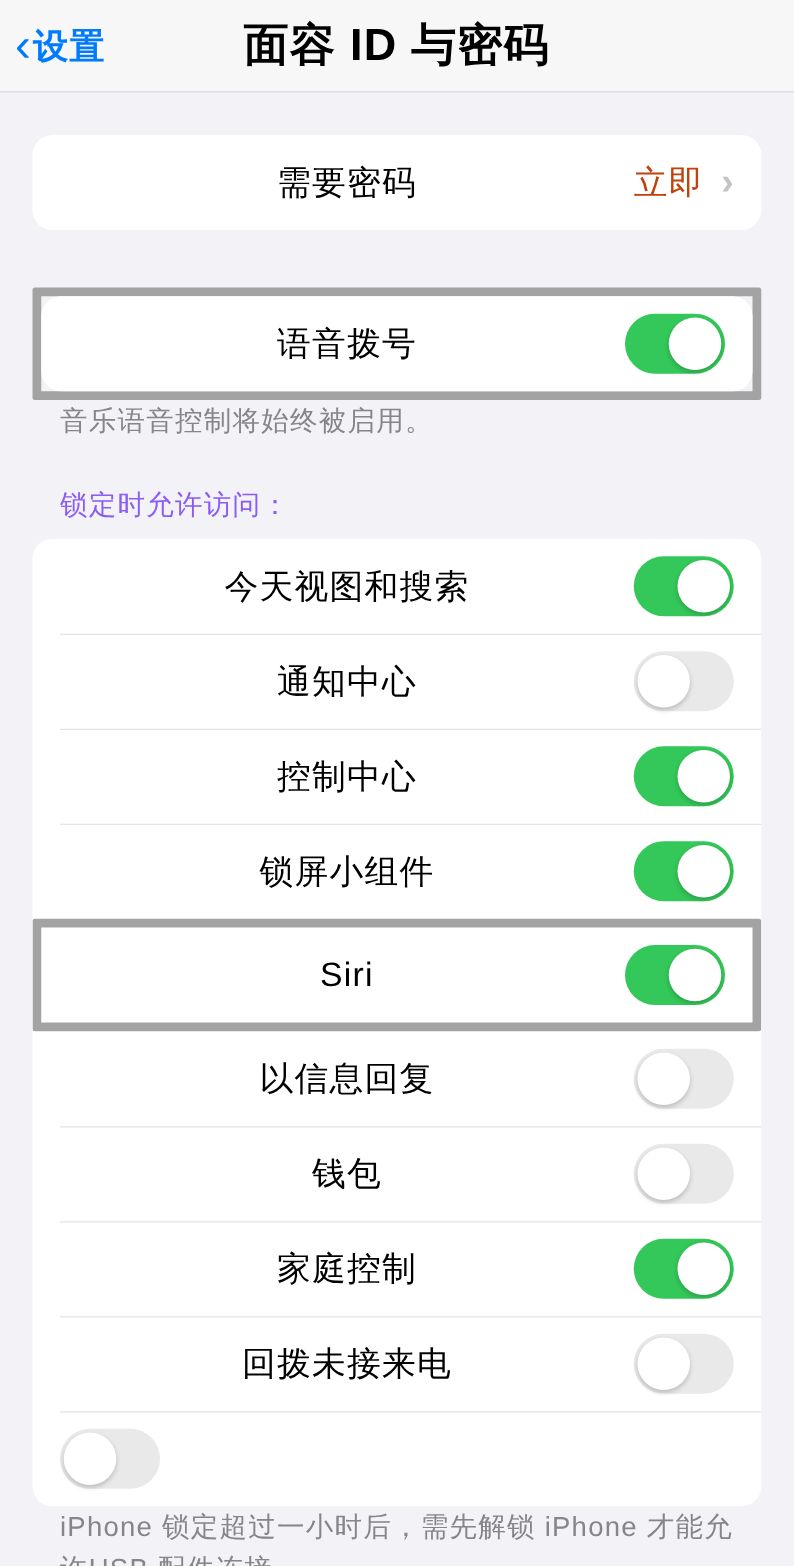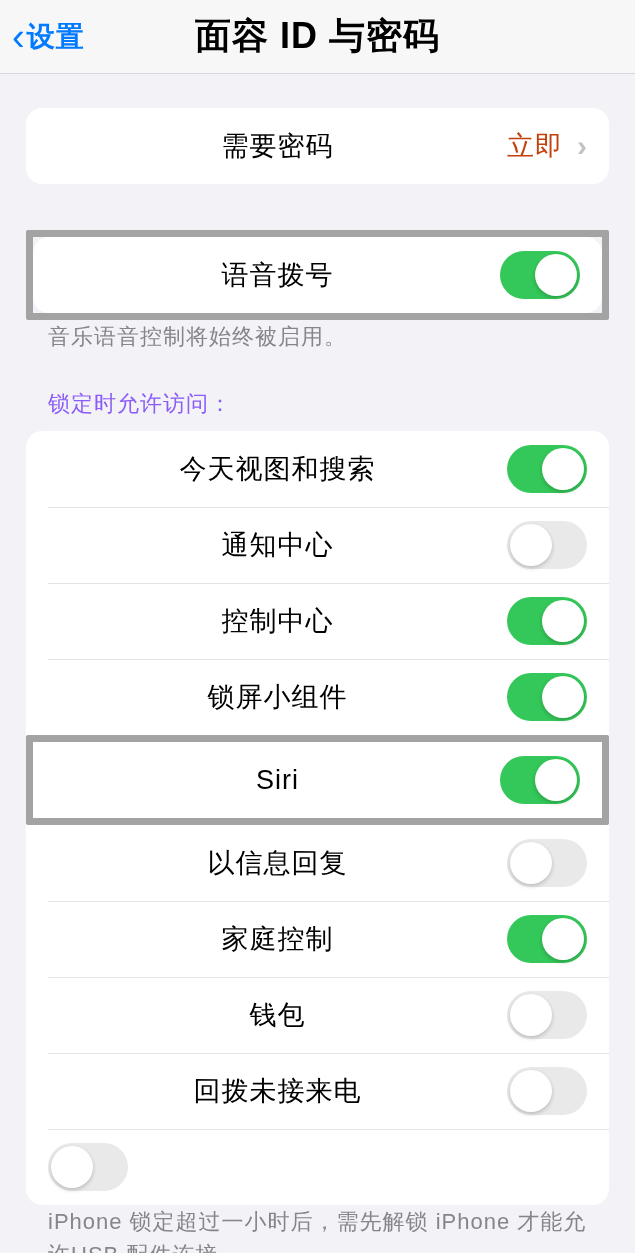--- a/index.html
+++ b/index.html
@@ -191,26 +191,26 @@
         <div class="cell">
           <span class="cell-label">Siri</span>
           <div class="toggle on"></div>
         </div>
       </div>
       <div class="cell">
         <span class="cell-label">以信息回复</span>
         <div class="toggle off"></div>
       </div>
       <div class="cell">
+        <span class="cell-label">钱包</span>
+        <div class="toggle off"></div>
+      </div>
+      <div class="cell">
         <span class="cell-label">家庭控制</span>
         <div class="toggle on"></div>
-      </div>
-      <div class="cell">
-        <span class="cell-label">钱包</span>
-        <div class="toggle off"></div>
       </div>
       <div class="cell">
         <span class="cell-label">回拨未接来电</span>
         <div class="toggle off"></div>
       </div>
       <div class="cell">
         <div class="toggle off"></div>
       </div>
     </div>
   <div class="footer-text">iPhone 锁定超过一小时后，需先解锁 iPhone 才能允许USB 配件连接。</div>

